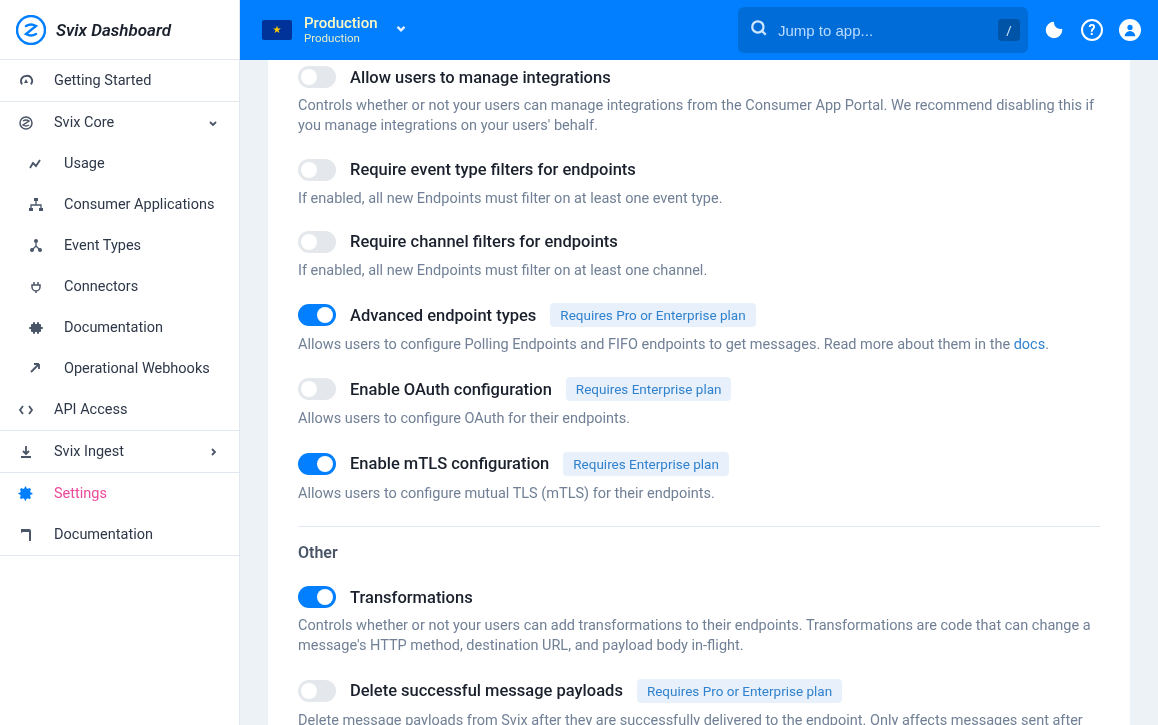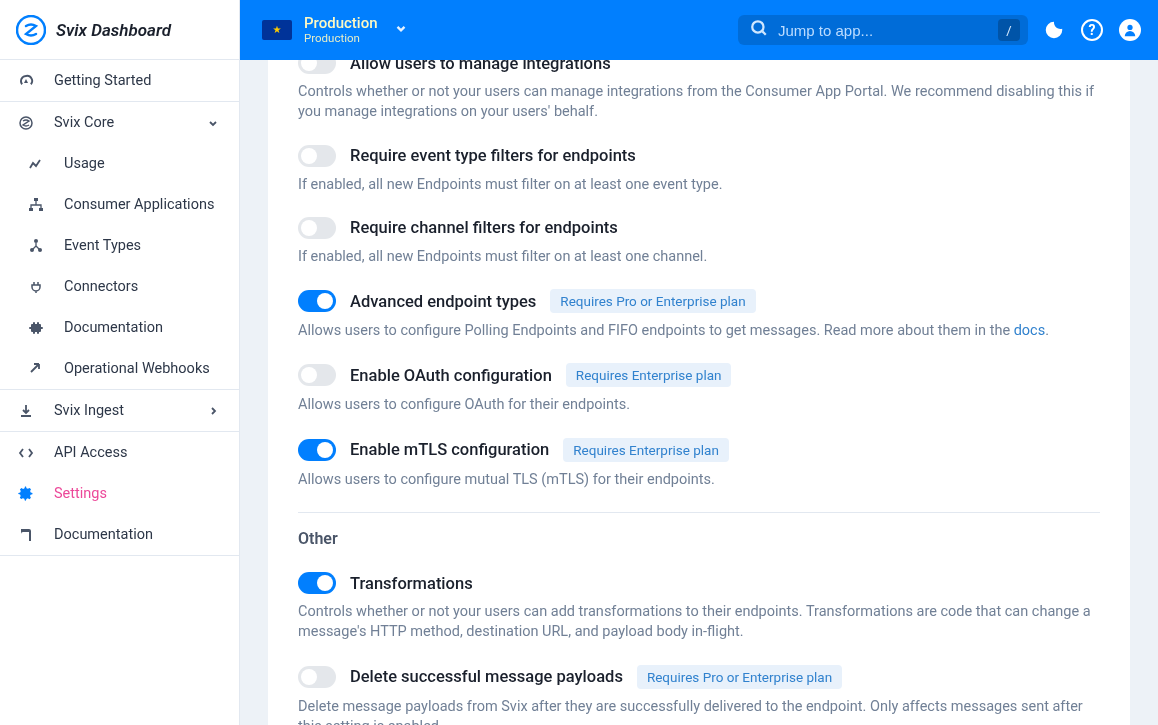--- a/index.html
+++ b/index.html
@@ -141,21 +141,21 @@
     }
     .env-chevron {
       color: #e6f2ff;
       font-size: 12px;
       padding-left: 4px;
       padding-right: 4px;
     }
     .topbar-spacer { flex: 1; }
     .search-box {
       background: rgba(0,0,0,0.15);
-      height: 30px;
+      height: 46px;
       width: 290px;
       display: flex;
       align-items: center;
       padding: 0 8px 0 12px;
       border-radius: 6px;
       gap: 10px;
     }
     .search-box .search-icon {
       color: #cfe7ff;
     }
@@ -196,21 +196,21 @@
       overflow: hidden;
       background: #edf2f7;
       display: flex;
       justify-content: center;
     }
     .content-panel {
       width: 862px;
       background: #fff;
       height: 100%;
       overflow-y: hidden;
-      padding: 0 30px;
+      padding: 14px 30px;
       position: relative;
     }
     .content-inner {
       position: relative;
       top: -18px;
     }
     .setting {
       padding: 10px 0 12px;
     }
     .setting-row {
@@ -371,42 +371,42 @@
 
     <div class="nav-item sub">
       <span class="nav-icon">
         <svg width="16" height="16" viewBox="0 0 16 16" fill="none" stroke="currentColor" stroke-width="1.8">
             <path d="M11 3l-8 8M11 3v5M11 3H6"></path>
           </svg>
       </span>
       <span>Operational Webhooks</span>
     </div>
 
+    <div class="nav-item">
+      <span class="nav-icon">
+        <svg width="16" height="16" viewBox="0 0 16 16" fill="none" stroke="currentColor" stroke-width="1.8">
+            <path d="M5 4L2 8l3 4M11 4l3 4-3 4"></path>
+          </svg>
+      </span>
+      <span>API Access</span>
+    </div>
+
     <div class="nav-item section">
       <span class="nav-icon">
         <svg width="16" height="16" viewBox="0 0 16 16" fill="none" stroke="currentColor" stroke-width="1.8">
             <path d="M8 2v8M5 7l3 3 3-3M3 13h10"></path>
           </svg>
       </span>
       <span>Svix Ingest</span>
       <span class="spacer"></span>
       <span class="nav-icon">
         <svg width="12" height="12" viewBox="0 0 12 12" fill="none" stroke="currentColor" stroke-width="1.8">
             <path d="M5 3l3 3-3 3"></path>
           </svg>
       </span>
-    </div>
-
-    <div class="nav-item">
-      <span class="nav-icon">
-        <svg width="16" height="16" viewBox="0 0 16 16" fill="none" stroke="currentColor" stroke-width="1.8">
-            <path d="M5 4L2 8l3 4M11 4l3 4-3 4"></path>
-          </svg>
-      </span>
-      <span>API Access</span>
     </div>
 
     <div class="nav-item active">
       <span class="nav-icon">
         <svg width="16" height="16" viewBox="0 0 16 16" fill="currentColor">
             <path d="M8 5a3 3 0 100 6 3 3 0 000-6zm6.4 3l.1-1-1.8-.6-.6-1.4.9-1.7-1.4-1.4-1.7.9-1.4-.6L8 .4l-1 .1-.5 1.8-1.4.6-1.7-.9L1.9 3.4l.9 1.7-.6 1.4L.4 7l-.1 1 1.8.6.6 1.4-.9 1.7 1.4 1.4 1.7-.9 1.4.6.5 1.8 1 .1.6-1.8 1.4-.6 1.7.9 1.4-1.4-.9-1.7.6-1.4 1.8-.5z"></path>
           </svg>
       </span>
       <span>Settings</span>
     </div>

